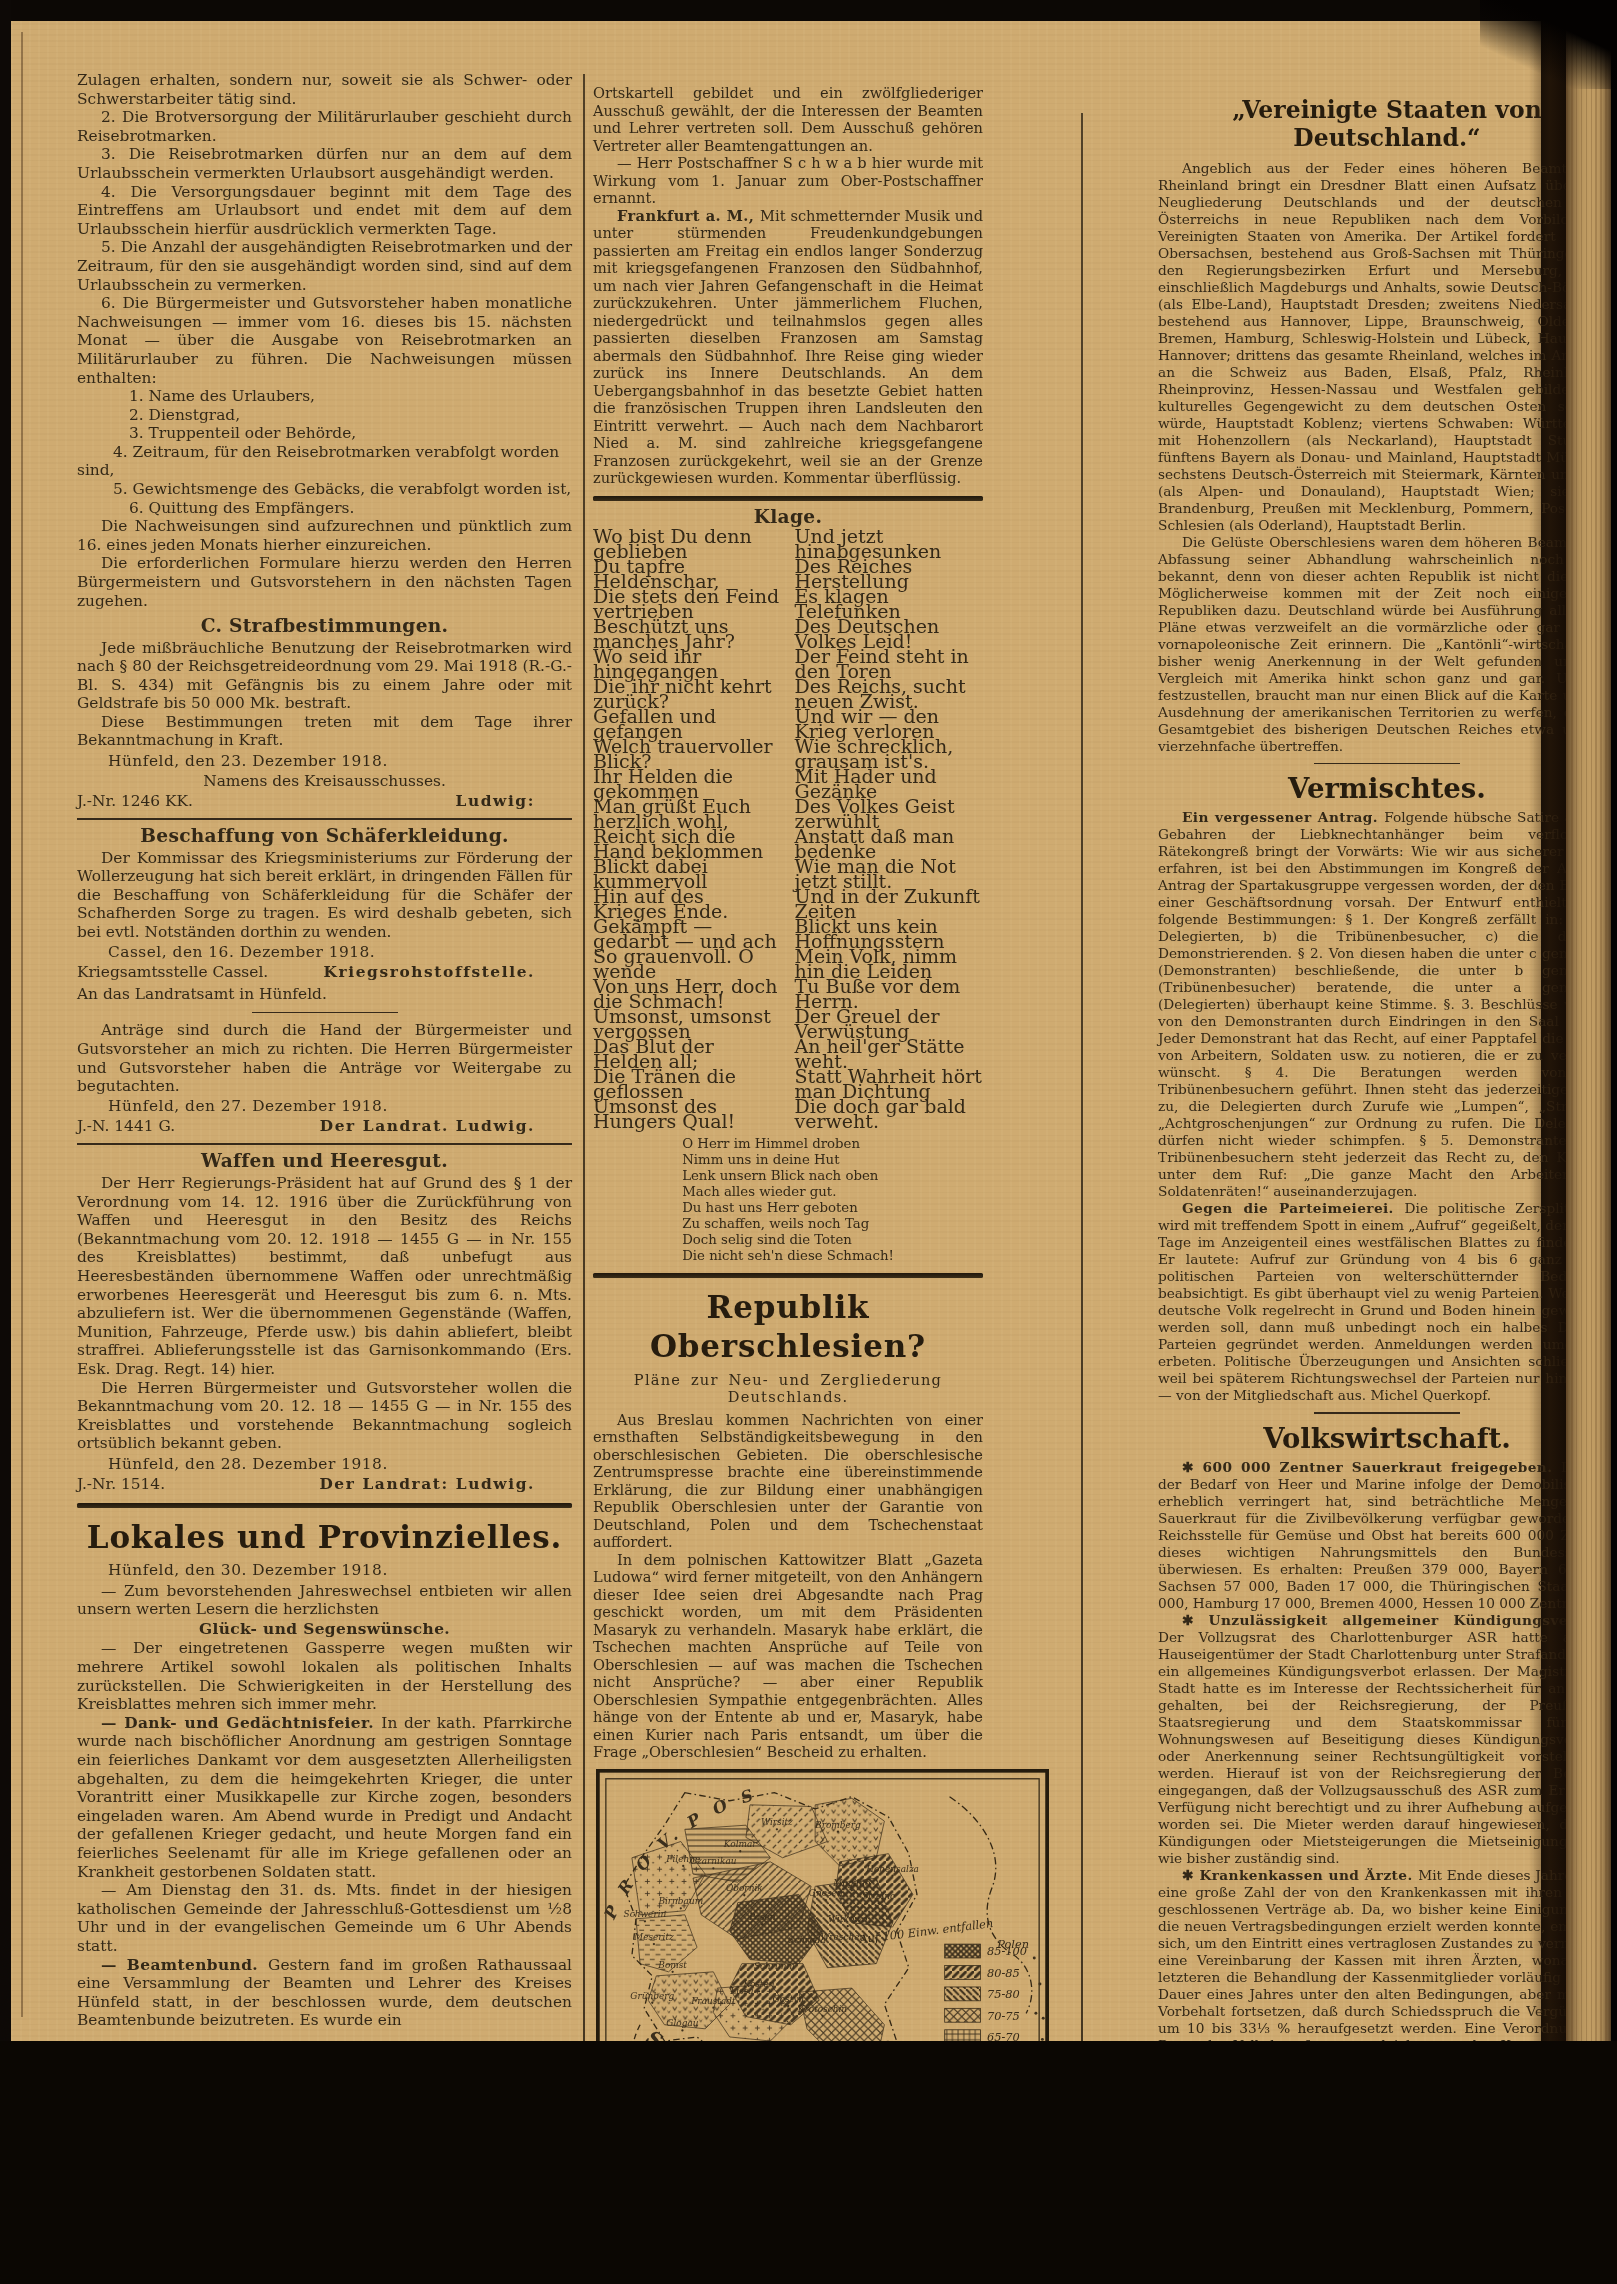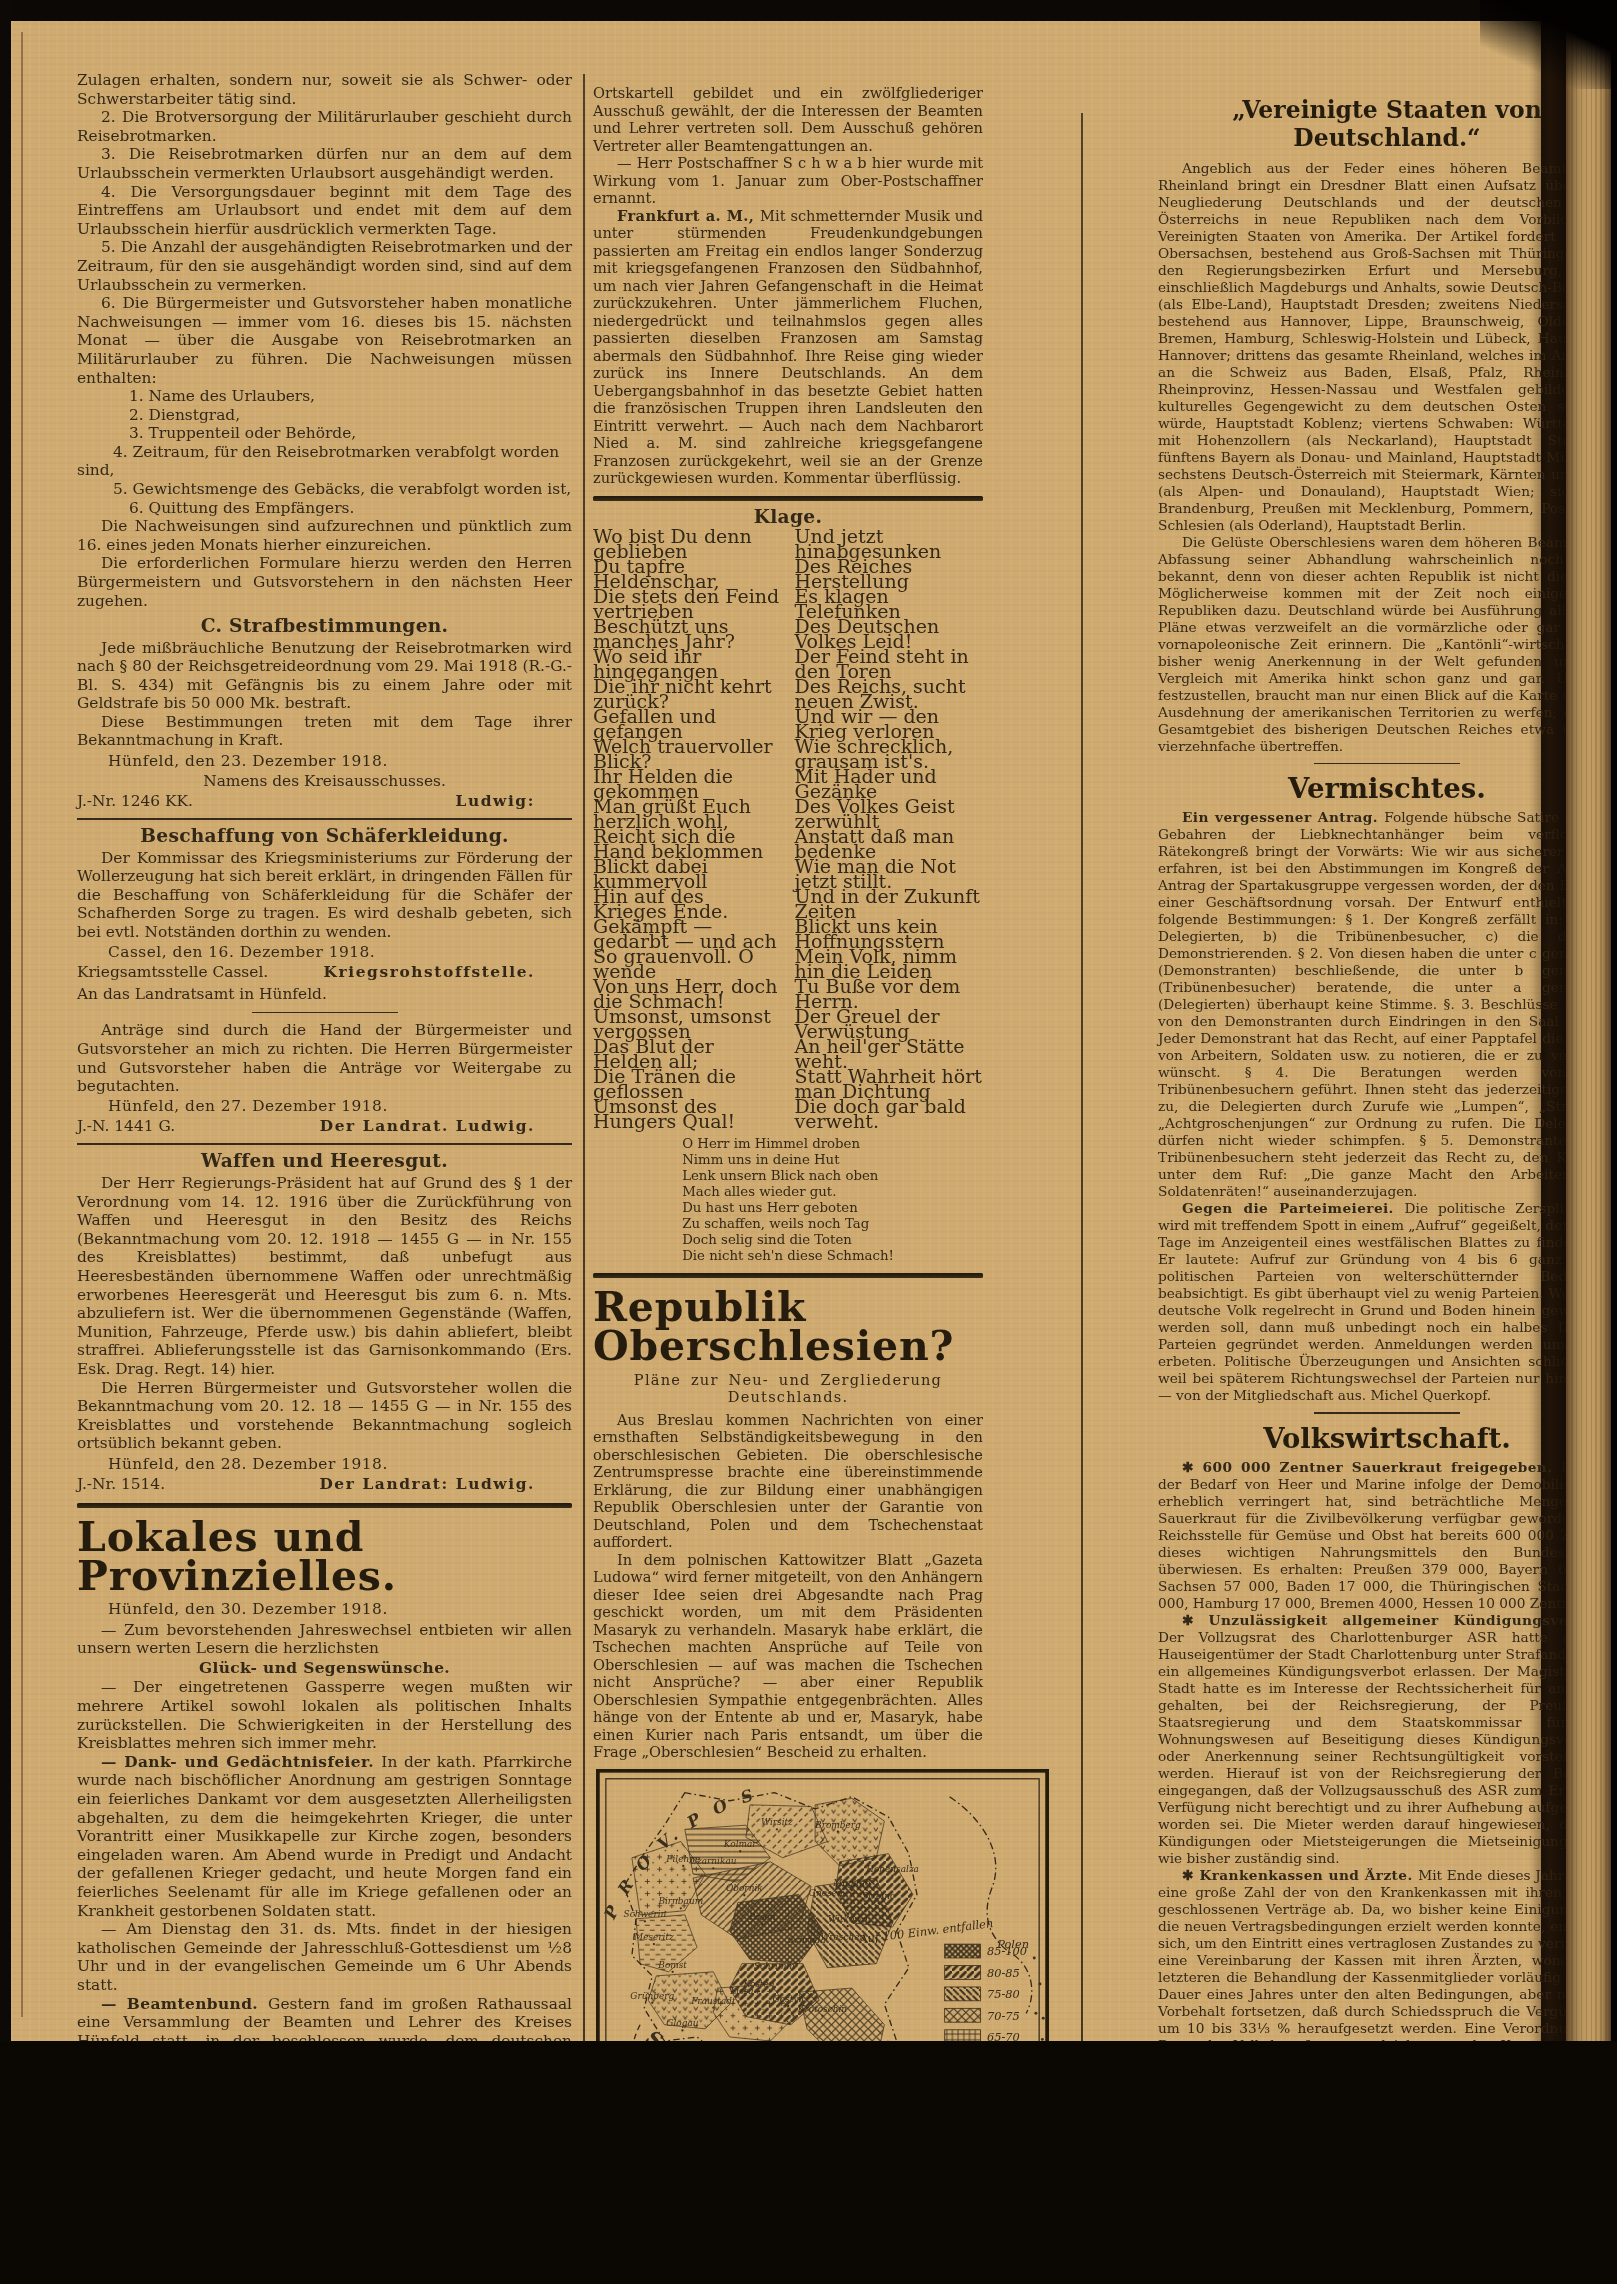--- a/index.html
+++ b/index.html
@@ -41,21 +41,21 @@
   .p{margin:0;text-indent:24px;}
   .p.cont{text-indent:0;}
   .p.sub{text-indent:52px;text-align:left;}
   .p b{letter-spacing:0.4px;}
   .date{margin:1.6px 0;padding-left:31px;letter-spacing:0.5px;}
   .center{text-align:center;margin:1px 0;}
   .center.b{font-weight:bold;letter-spacing:0.4px;}
   .sigrow{display:flex;justify-content:space-between;margin:1.6px 0 3.2px;padding-right:37px;}
   .sigrow .r{letter-spacing:1.6px;font-weight:bold;}
   .h3{text-align:center;font-weight:bold;font-size:18.6px;margin:6.5px 0 3.2px;letter-spacing:0.3px;text-indent:0;}
-  .h1{text-align:left;font-weight:bold;font-size:41px;line-height:39px;margin:9.7px 0 4.9px;
+  .h1{text-align:center;font-weight:bold;font-size:31px;line-height:39px;margin:9.7px 0 4.9px;
       letter-spacing:0.8px;text-indent:0;color:#261c0e;}
   .h1b{text-align:center;font-weight:bold;font-size:27.5px;line-height:32px;margin:8px 0 4.9px;text-indent:0;color:#261c0e;}
   .headline{text-align:center;font-weight:bold;font-size:23.5px;line-height:28px;margin:1.6px 0 8px;text-indent:0;color:#261c0e;}
   .subtitle{text-align:center;font-size:14.6px;letter-spacing:1.2px;word-spacing:4px;margin:0 0 4.9px;text-indent:0;}
   .rule-full{height:1.6px;background:#35291a;margin:7.3px 0;}
   .rule-short{height:1.6px;width:146px;background:#35291a;margin:8px auto;}
   .rule-thick{height:4.9px;background:linear-gradient(#1f170c,#3a2d18);margin:9.7px 0 7.3px;border-radius:1.6px;}
 
   .poem-wrap{display:flex;gap:13px;font-size:19px;line-height:15px;text-align:left;margin-top:3.2px;}
   .poem-col{flex:1;}
@@ -83,21 +83,21 @@
       <p class="p">4. Die Versorgungsdauer beginnt mit dem Tage des Eintreffens am Urlaubsort und endet mit dem auf dem Urlaubsschein hierfür ausdrücklich vermerkten Tage.</p>
       <p class="p">5. Die Anzahl der ausgehändigten Reisebrotmarken und der Zeitraum, für den sie ausgehändigt worden sind, sind auf dem Urlaubsschein zu vermerken.</p>
       <p class="p">6. Die Bürgermeister und Gutsvorsteher haben monatliche Nachweisungen — immer vom 16. dieses bis 15. nächsten Monat — über die Ausgabe von Reisebrotmarken an Militärurlauber zu führen. Die Nachweisungen müssen enthalten:</p>
       <p class="p sub">1. Name des Urlaubers,</p>
       <p class="p sub">2. Dienstgrad,</p>
       <p class="p sub">3. Truppenteil oder Behörde,</p>
       <p class="p sub" style="text-indent: 36px;">4. Zeitraum, für den Reisebrotmarken verabfolgt worden sind,</p>
       <p class="p sub" style="text-indent: 36px;">5. Gewichtsmenge des Gebäcks, die verabfolgt worden ist,</p>
       <p class="p sub">6. Quittung des Empfängers.</p>
       <p class="p">Die Nachweisungen sind aufzurechnen und pünktlich zum 16. eines jeden Monats hierher einzureichen.</p>
-      <p class="p">Die erforderlichen Formulare hierzu werden den Herren Bürgermeistern und Gutsvorstehern in den nächsten Heer zugehen.</p>
+      <p class="p">Die erforderlichen Formulare hierzu werden den Herren Bürgermeistern und Gutsvorstehern in den nächsten Tagen zugehen.</p>
       <div class="h3">C. Strafbestimmungen.</div>
       <p class="p">Jede mißbräuchliche Benutzung der Reisebrotmarken wird nach § 80 der Reichsgetreideordnung vom 29. Mai 1918 (R.-G.-Bl. S. 434) mit Gefängnis bis zu einem Jahre oder mit Geldstrafe bis 50 000 Mk. bestraft.</p>
       <p class="p">Diese Bestimmungen treten mit dem Tage ihrer Bekanntmachung in Kraft.</p>
       <div class="date">Hünfeld, den 23. Dezember 1918.</div>
       <div class="center">Namens des Kreisausschusses.</div>
       <div class="sigrow">
         <span class="l">J.-Nr. 1246 KK.</span>
         <span class="r">Ludwig:</span>
       </div>
       <div class="rule-full"></div>

